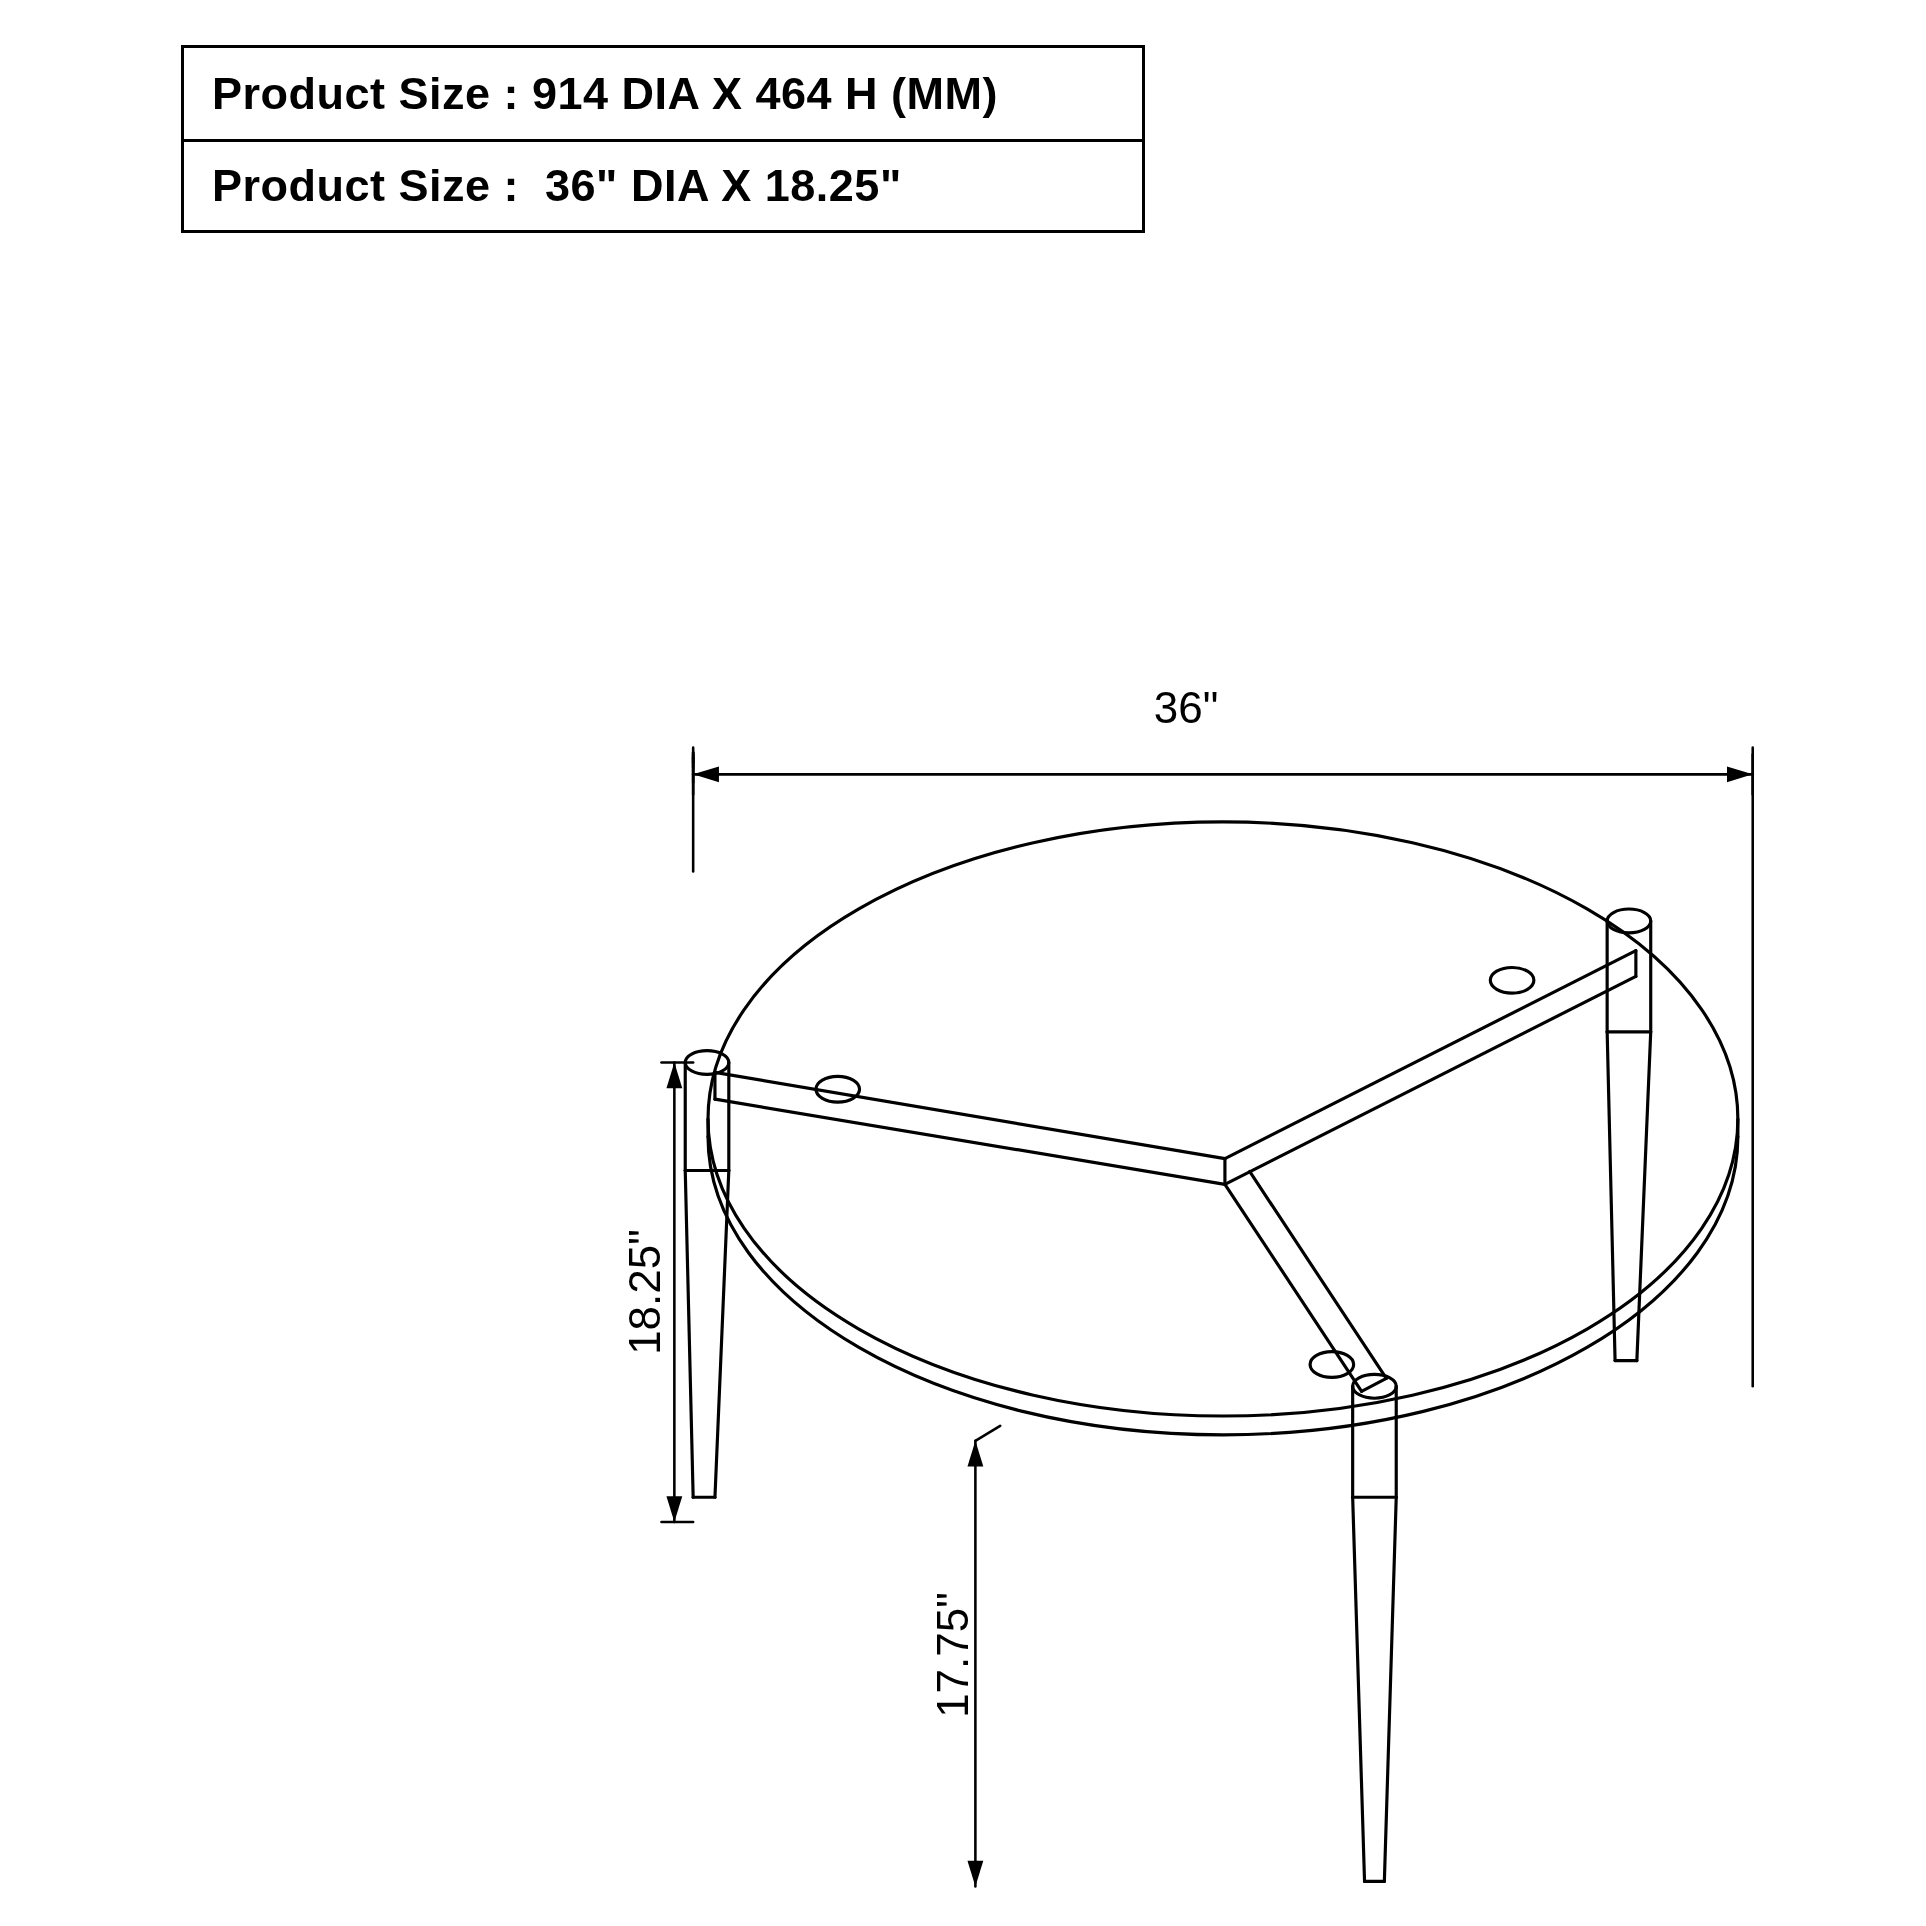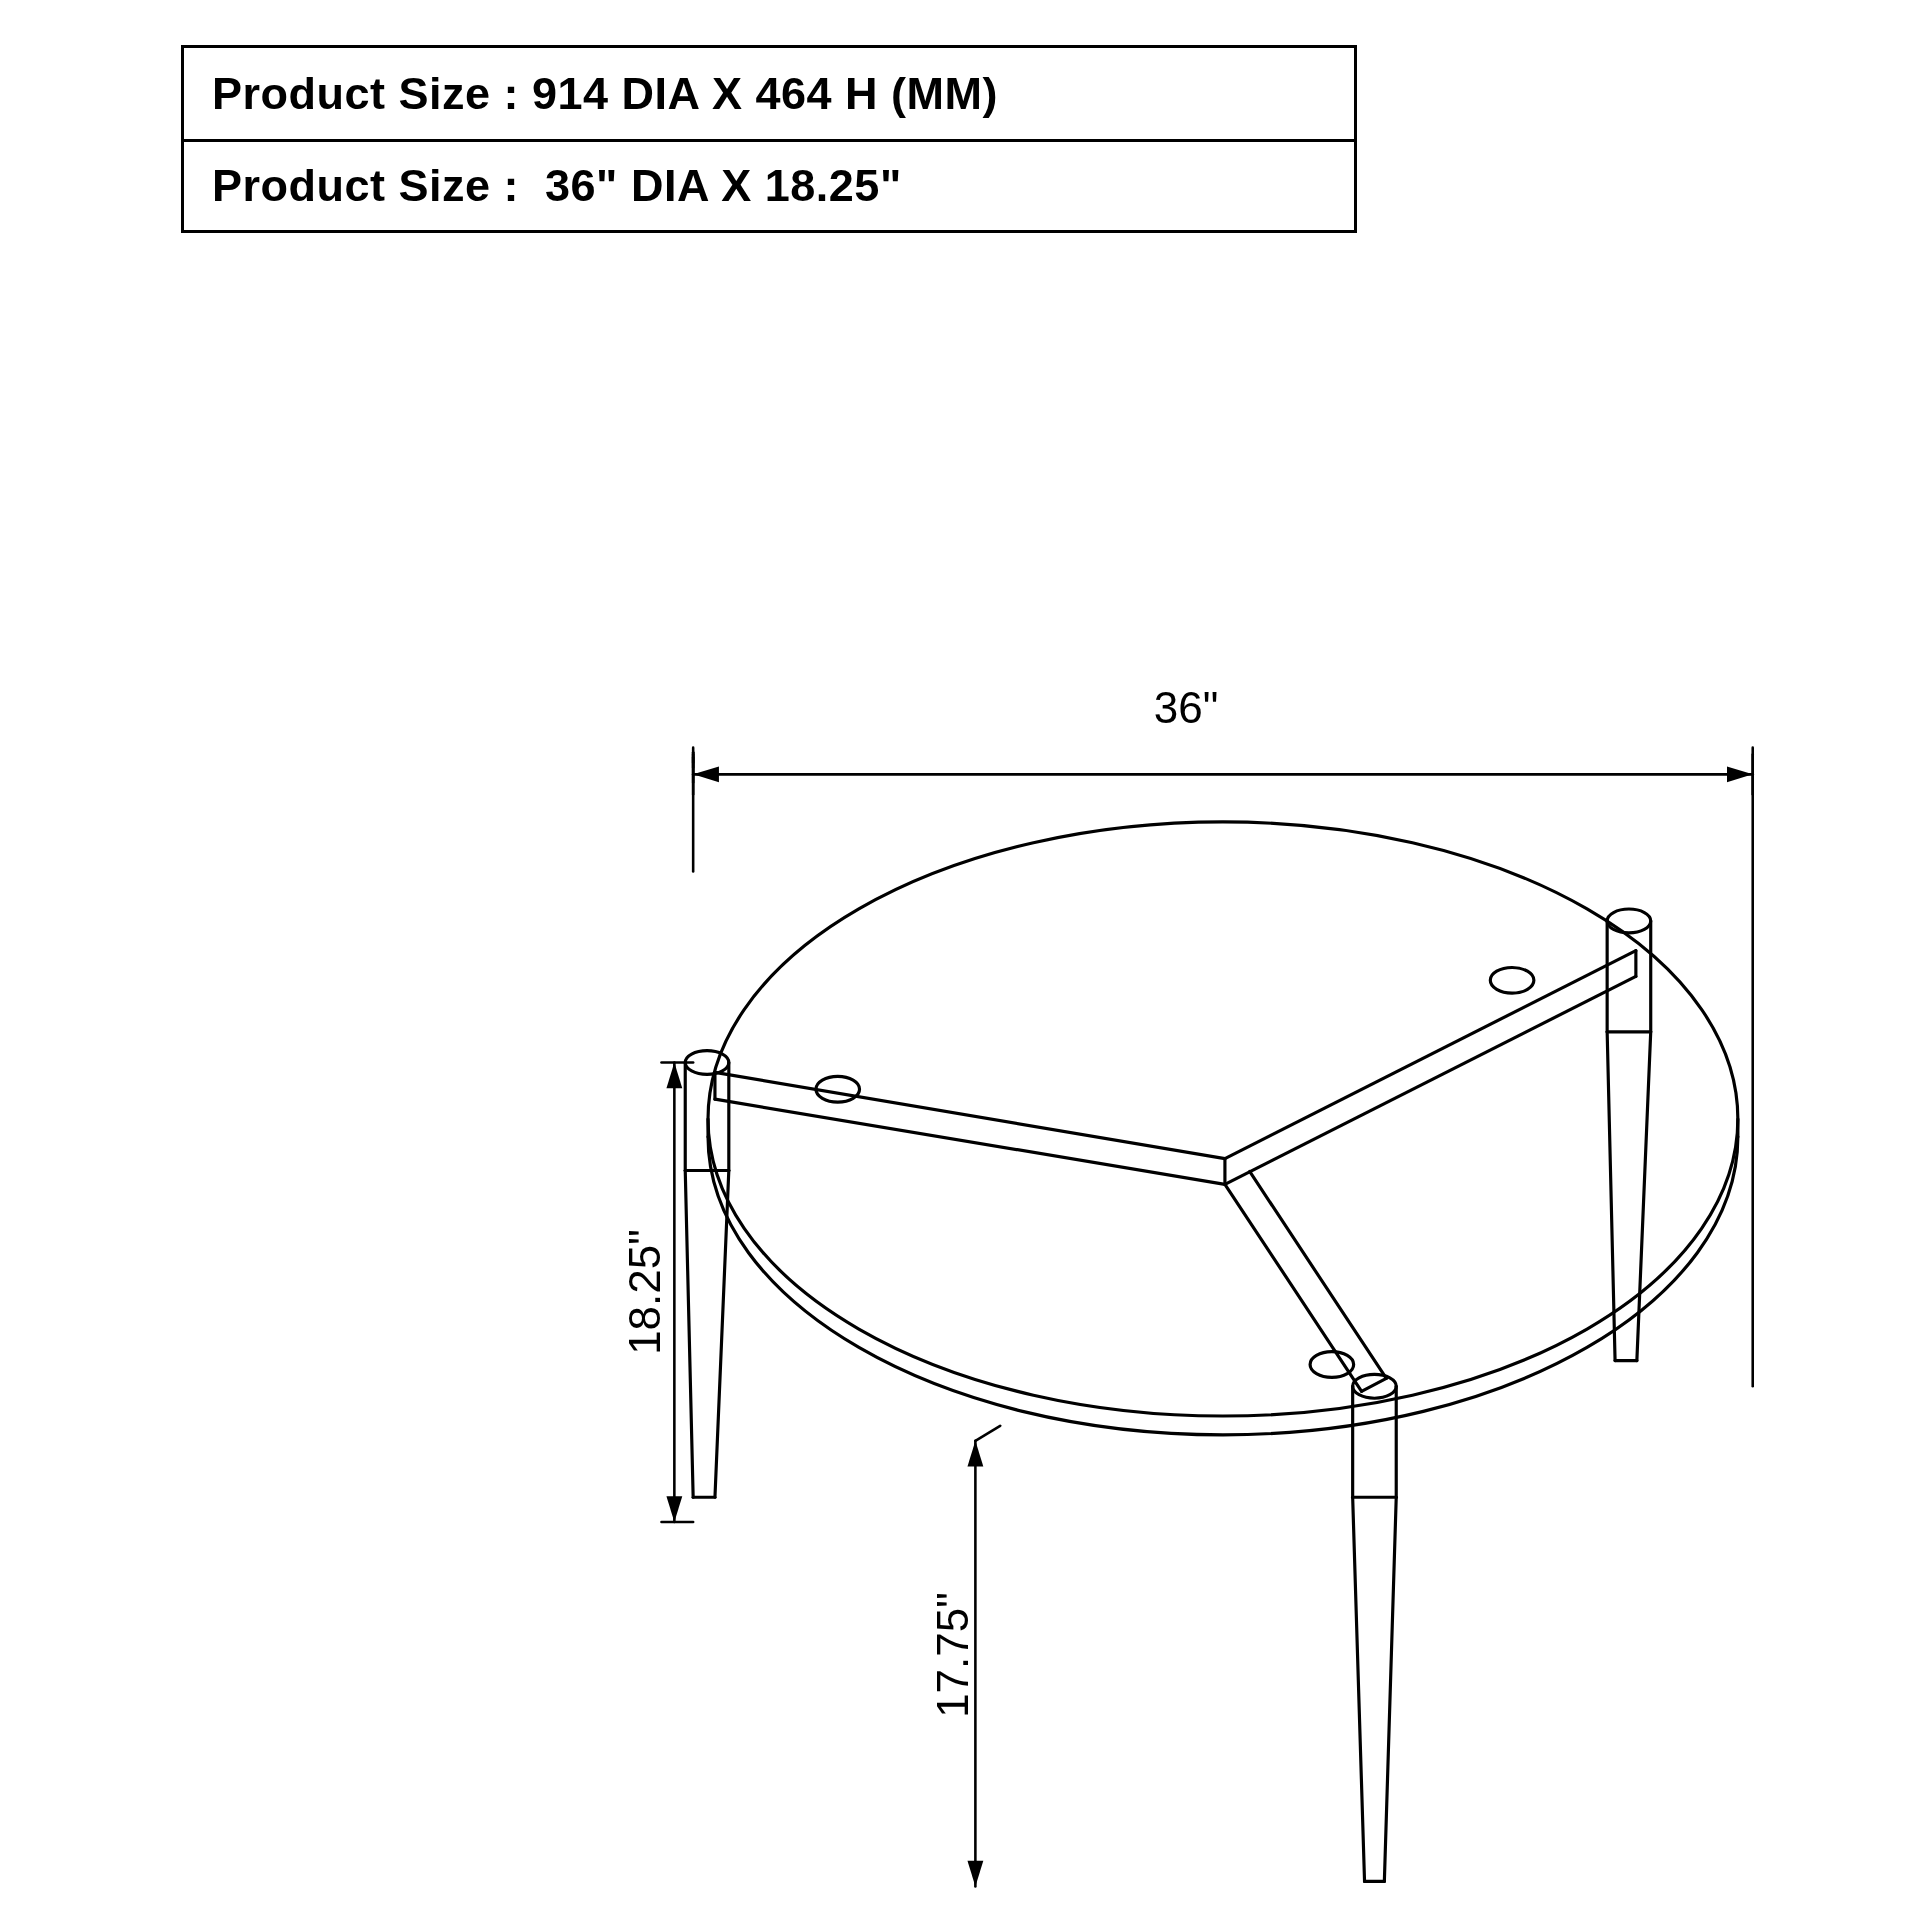--- a/index.html
+++ b/index.html
@@ -13,21 +13,21 @@
     position: relative;
     font-family: "Liberation Sans", sans-serif;
     overflow: hidden;
   }
 
   
   .spec-table {
     position: absolute;
     left: 181px;
     top: 45px;
-    width: 1176px;
+    width: 964px;
     border: 3px solid #000;
     box-sizing: border-box;
     background: #fff;
   }
   .spec-row {
     height: 91px;
     display: flex;
     align-items: center;
     box-sizing: border-box;
     padding-left: 28px;

